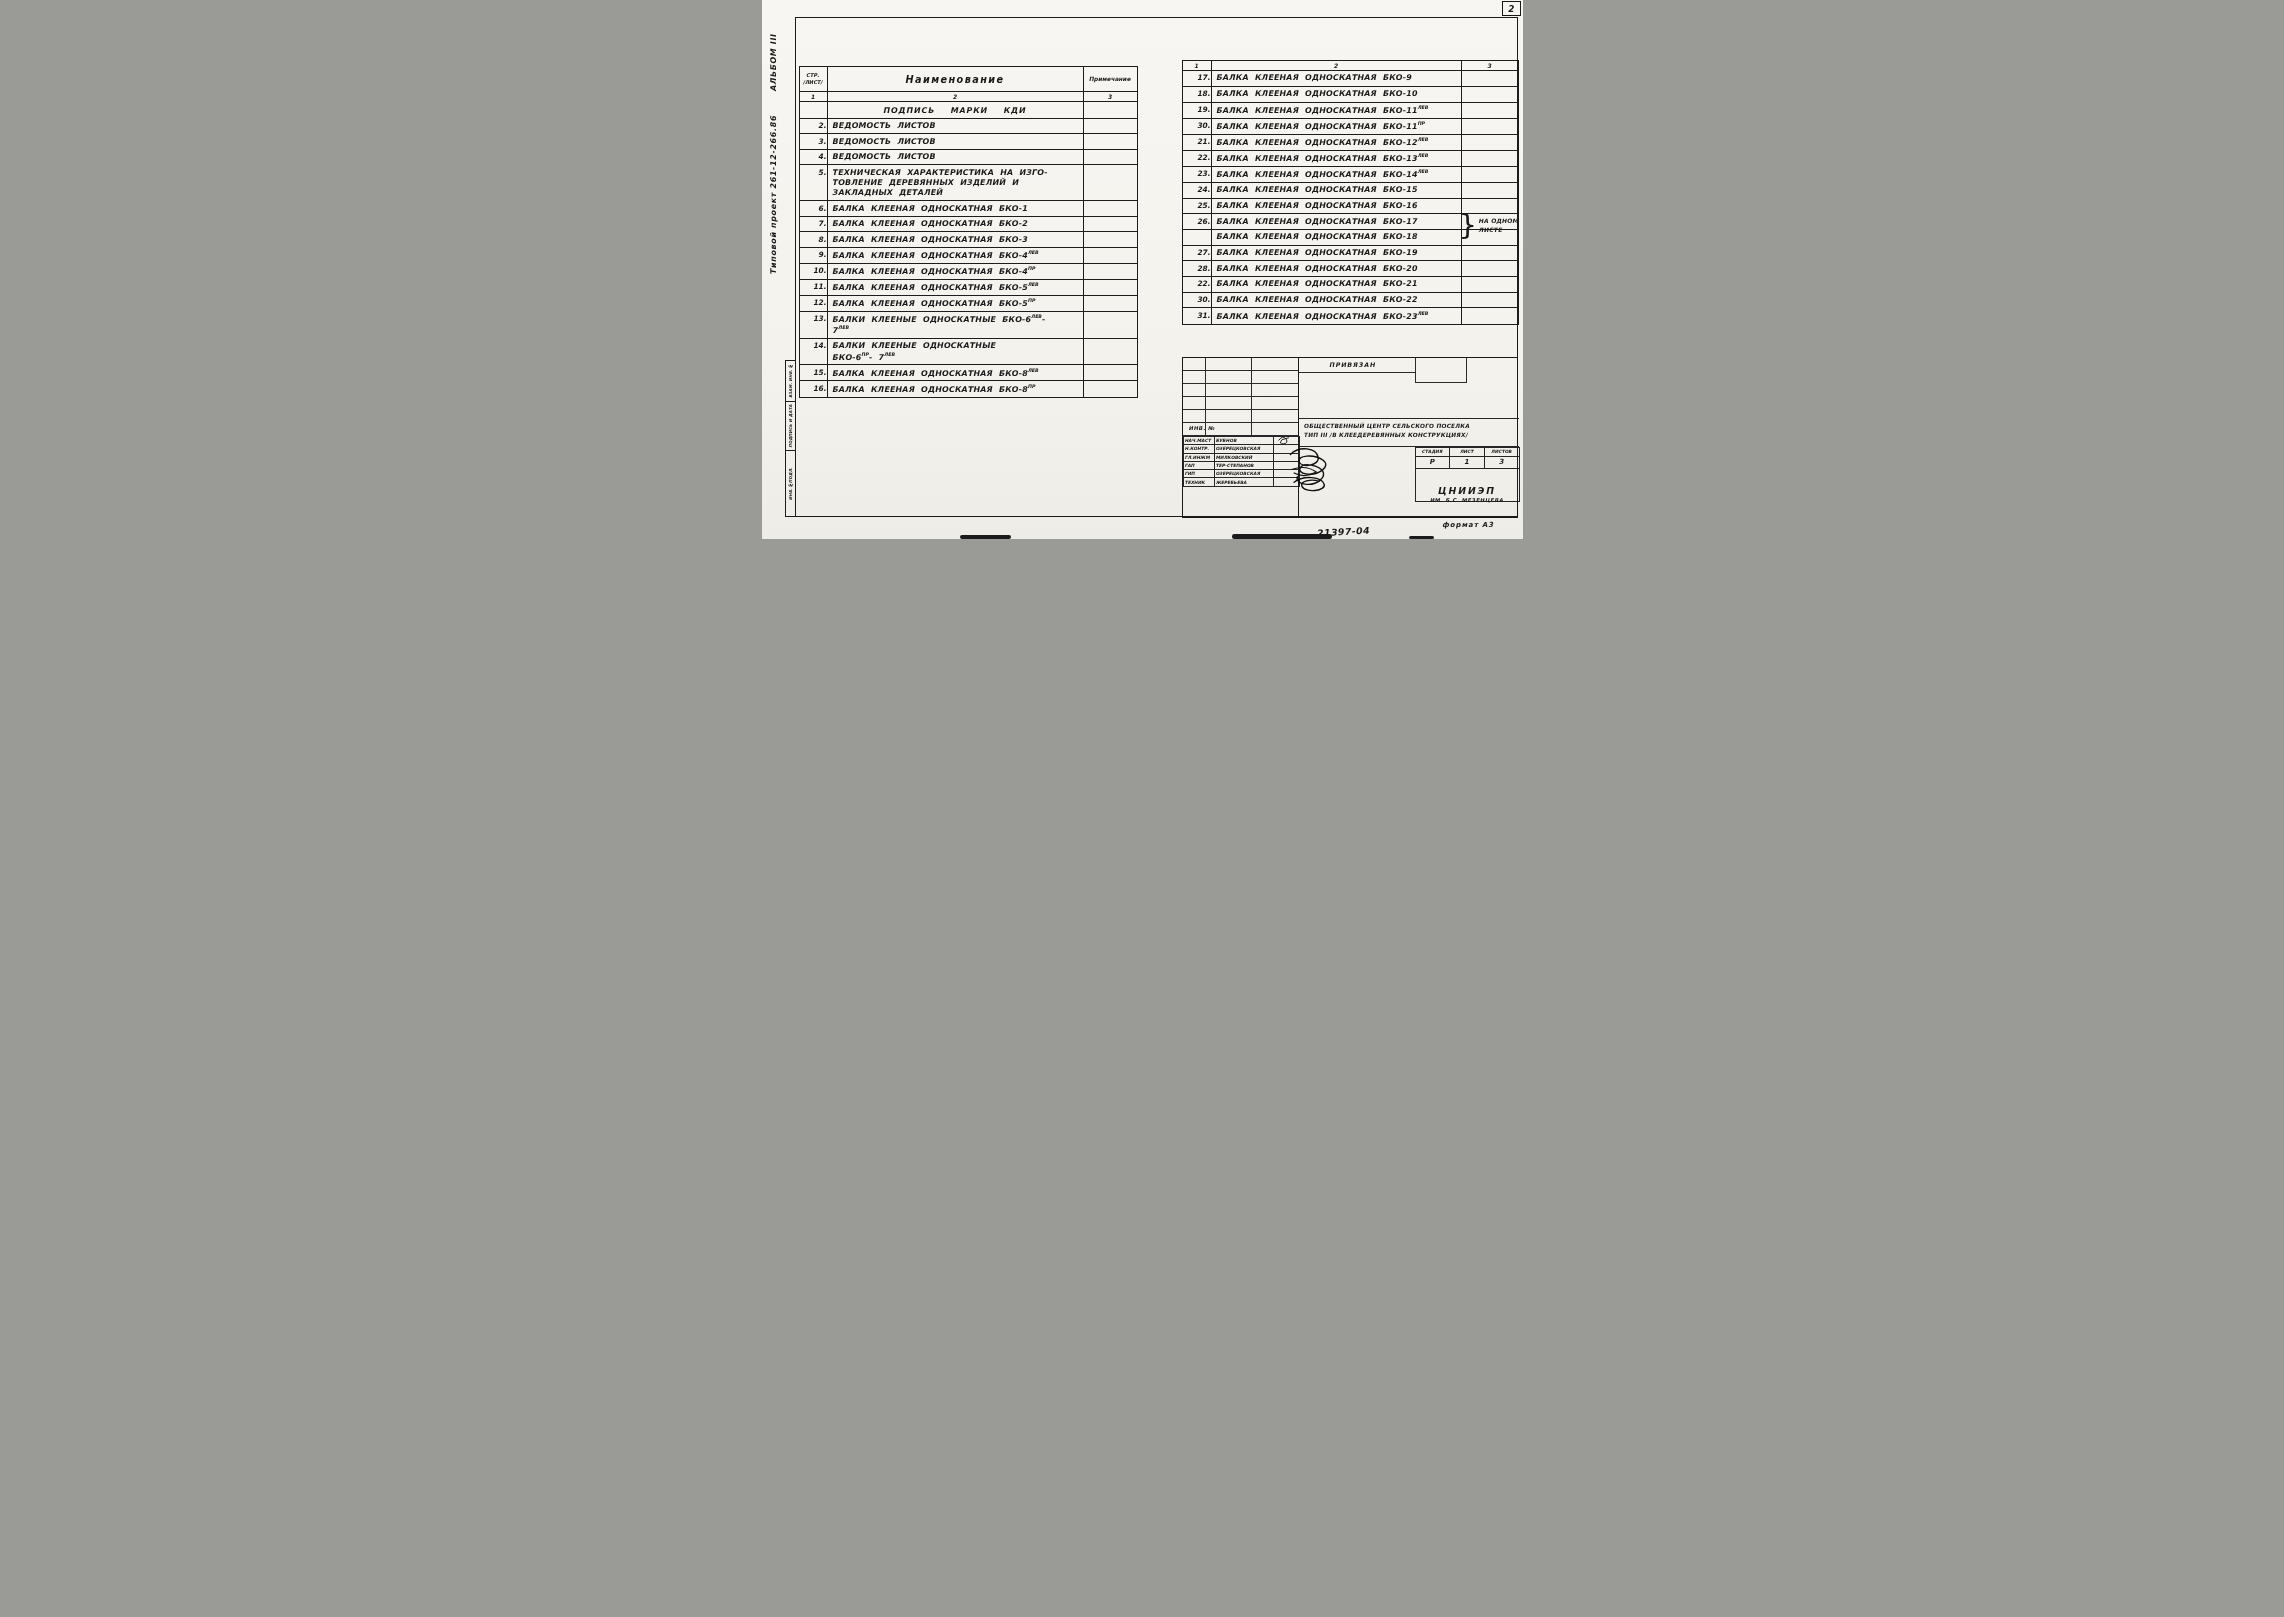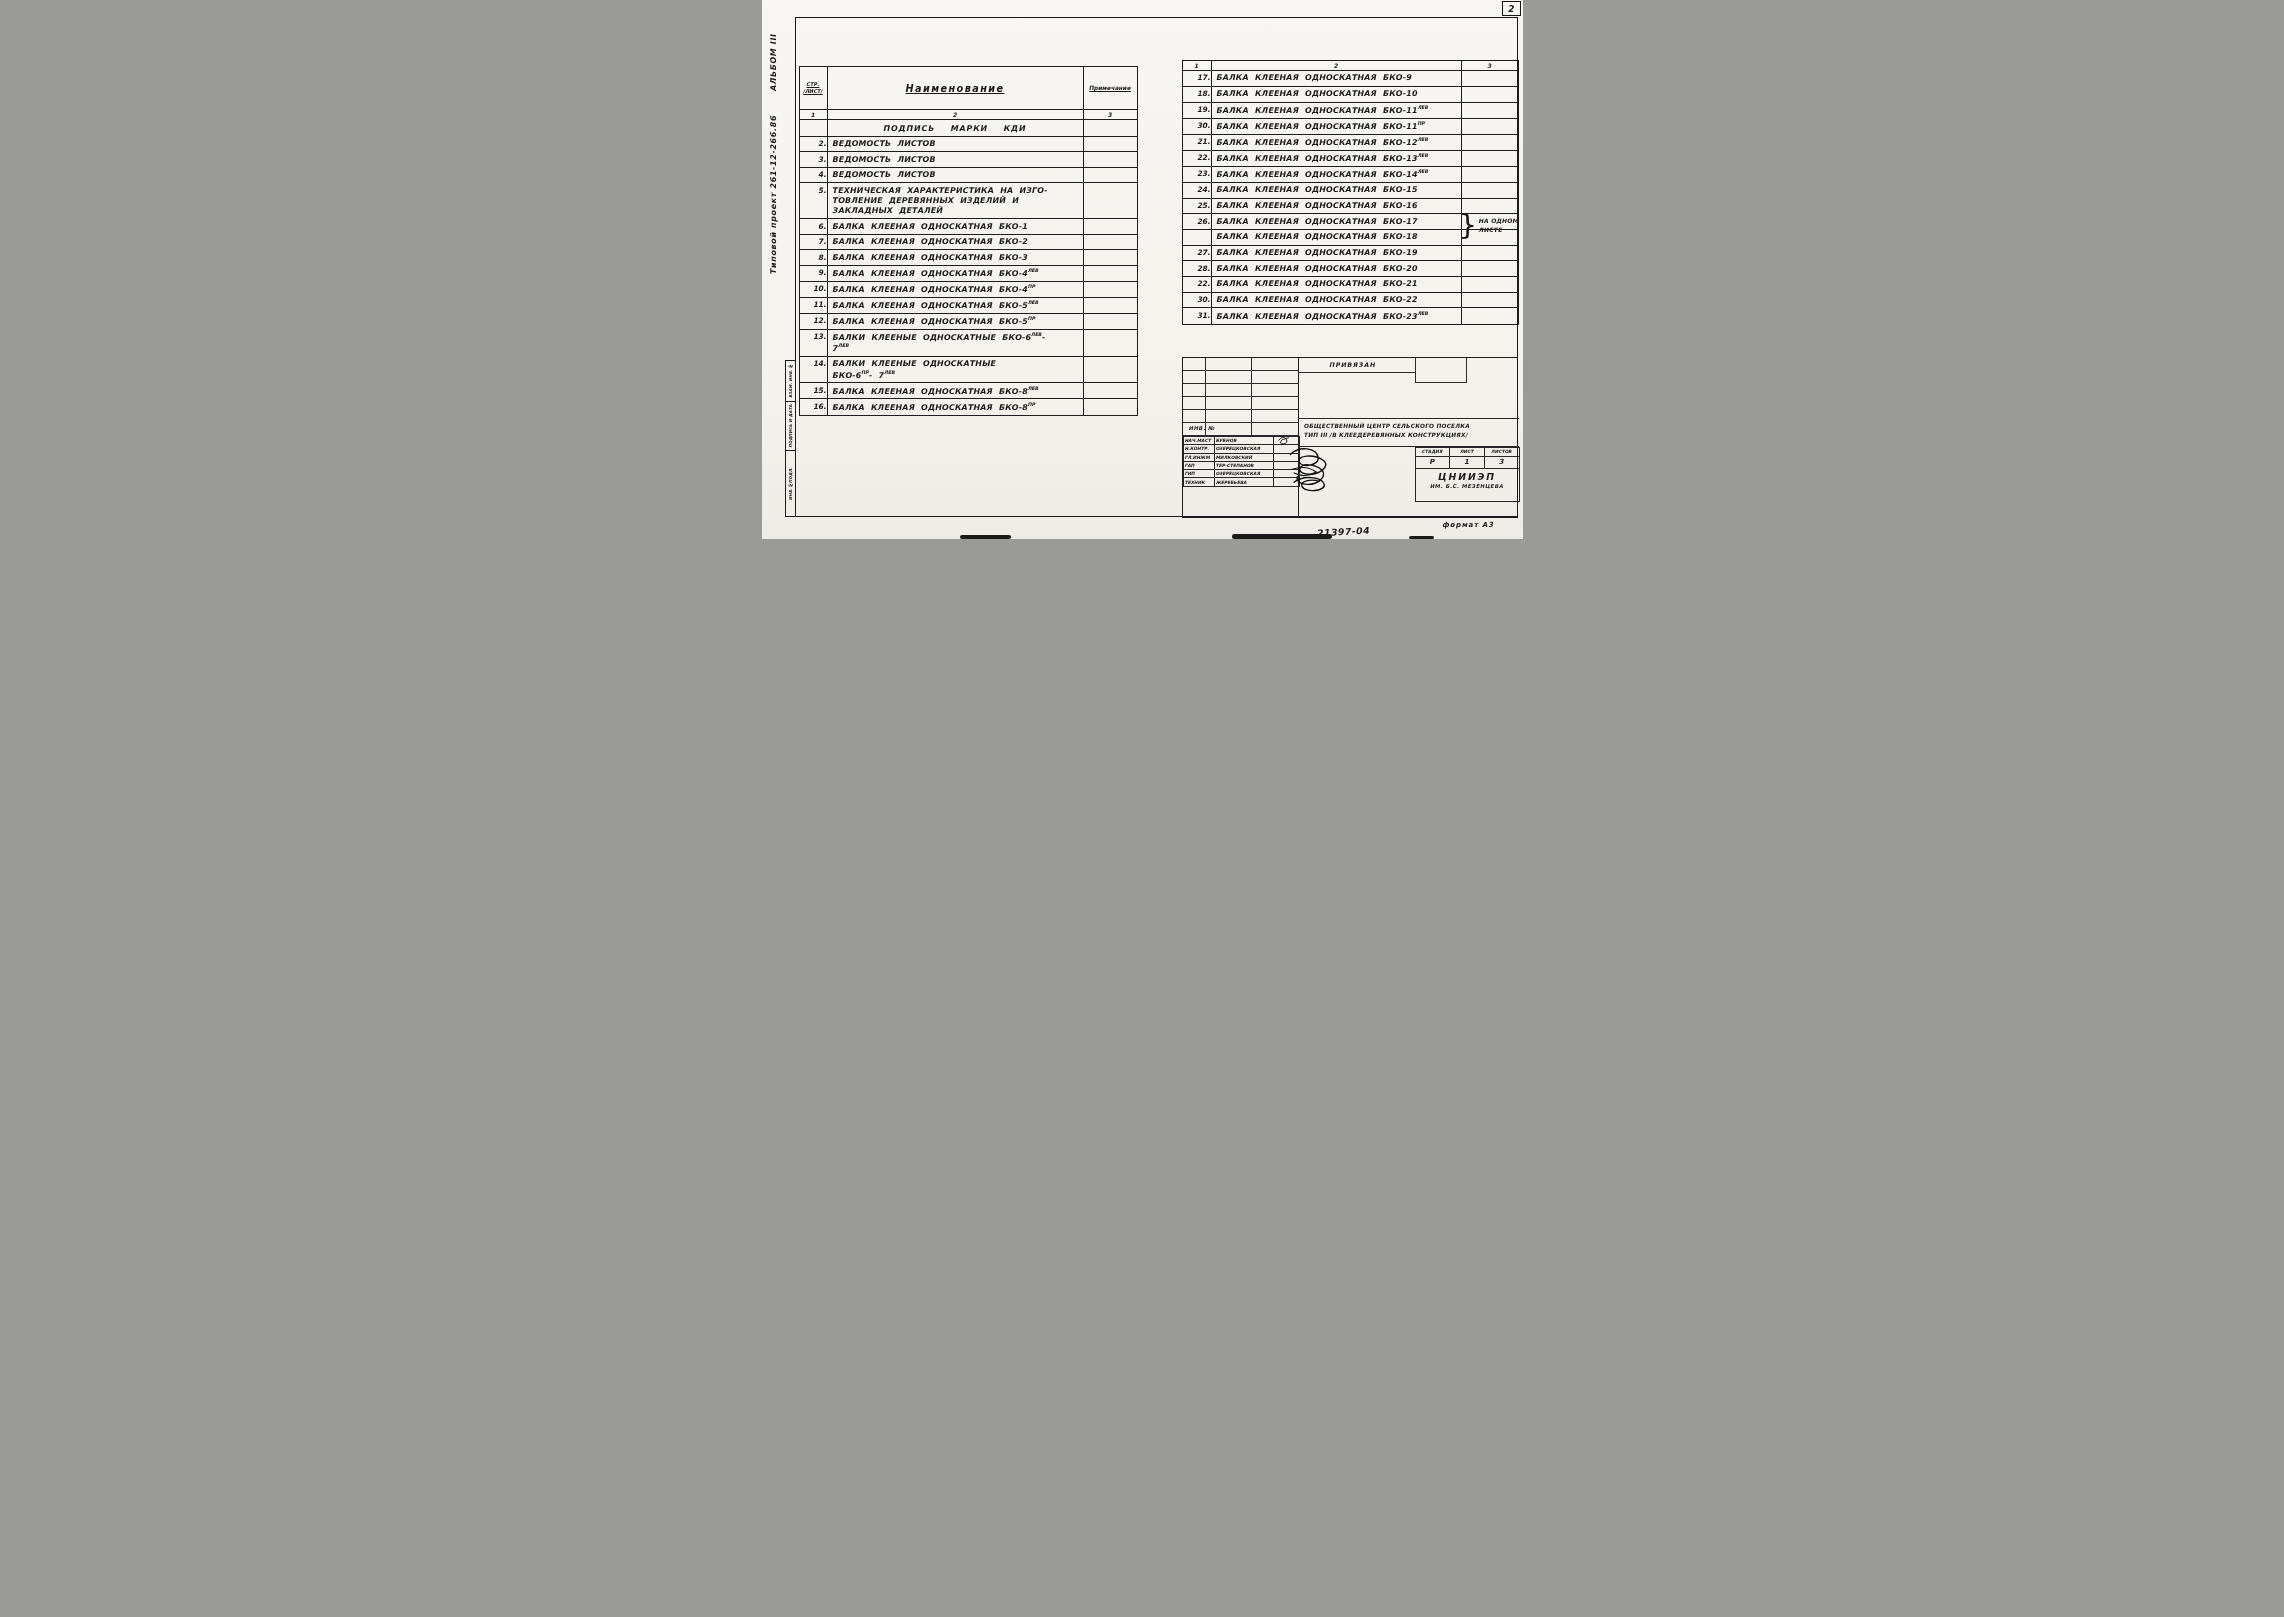--- a/index.html
+++ b/index.html
@@ -30,21 +30,21 @@
   .edge-box:nth-child(2){ height:50px; }
   .edge-box:nth-child(3){ height:67px; }
   .edge-box span { writing-mode:vertical-rl; transform:rotate(180deg); font-size:3.9px; font-style:italic;
     font-weight:bold; letter-spacing:0.2px; white-space:nowrap; }
 
   
   table.sheet { position:absolute; border-collapse:collapse; table-layout:fixed; }
   table.sheet td, table.sheet th { border:0.9px solid #1d1d1d; overflow:hidden; }
   #left-table { left:37px; top:66px; width:338px; }
   #right-table { left:420px; top:60px; width:336px; }
-  .main-head th { height:43px; vertical-align:middle; text-align:center;text-decoration:underline; }
+  .main-head th { height:25px; vertical-align:middle; text-align:center; }
   th.h-page { font-size:5.1px; font-weight:bold; font-style:italic; line-height:1.3; }
   th.h-name { font-size:9.7px; font-style:italic; font-weight:bold; letter-spacing:1.4px; word-spacing:5.6px; }
   th.h-note { font-size:5.8px; font-style:italic; font-weight:bold; }
   tr.sub-head td { height:10.2px; padding:0; text-align:center; font-size:6px; font-style:italic; font-weight:bold; }
   td.c-num { text-align:right; vertical-align:top; padding-top:2.3px; font-size:7.4px; font-style:italic; font-weight:bold; }
   td.c-name { vertical-align:top; padding:2.3px 1.9px 1.9px 5.1px; font-size:7.9px; line-height:1.3;
     font-style:italic; font-weight:bold; letter-spacing:0.2px; word-spacing:3.2px; }
   td.c-name.center { text-align:center; padding-left:1.9px; padding-top:3.7px; letter-spacing:0.9px; word-spacing:12px; }
   #right-table tbody td { height:15.7px; }
   sup { font-size:.6em; letter-spacing:0; word-spacing:0.9px; }
@@ -70,21 +70,21 @@
   .upper-box { position:absolute; left:116px; top:0; width:52px; height:24.5px;
     border:0.8px solid #2b2b2b; border-top:none; }
   .title-cell { position:absolute; left:0; top:60px; width:100%; height:29px;
     border-top:0.8px solid #262626; border-bottom:0.8px solid #262626;
     padding:3.2px 1.9px 0 5.6px; font-size:5.8px; line-height:1.6; font-style:italic; font-weight:bold; letter-spacing:0.2px; }
   .stage-table { position:absolute; left:116px; top:89px; width:105px; border-collapse:collapse; table-layout:fixed; }
   .stage-table td { border:0.8px solid #262626; text-align:center; font-style:italic; font-weight:bold; }
   .stage-table tr.sh td { height:8.8px; font-size:4.4px; }
   .stage-table tr.sv td { height:12px; font-size:7px; }
   .org-box { position:absolute; left:116px; top:110px; width:105px; height:34px;
-    border:0.8px solid #262626; border-top:none; text-align:center; padding-top:3px; font-style:italic; font-weight:bold; }
+    border:0.8px solid #262626; border-top:none; text-align:center; padding-top:17px; font-style:italic; font-weight:bold; }
   .org1 { font-size:9.3px; letter-spacing:1.9px; }
   .org2 { font-size:5.3px; letter-spacing:0.5px; margin-top:0.9px; }
   .scribbles { position:absolute; left:0; top:0; pointer-events:none; }
 
   
   .format-label { position:absolute; left:681px; top:521px; font-size:7px; font-style:italic; font-weight:bold; letter-spacing:0.9px; }
   .doc-number { position:absolute; left:555px; top:526px; font-size:9.3px; font-style:italic; font-weight:bold;
     letter-spacing:0.5px; transform:rotate(-3deg); }
   .smudge { position:absolute; background:#1b1b1b; border-radius:2.3px; filter:blur(0.5px); }
   .sm1 { left:198px; top:535px; width:51px; height:4.2px; }

